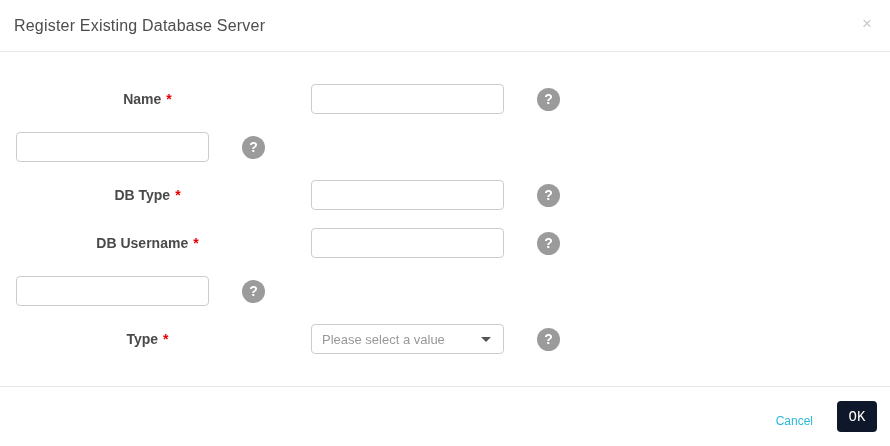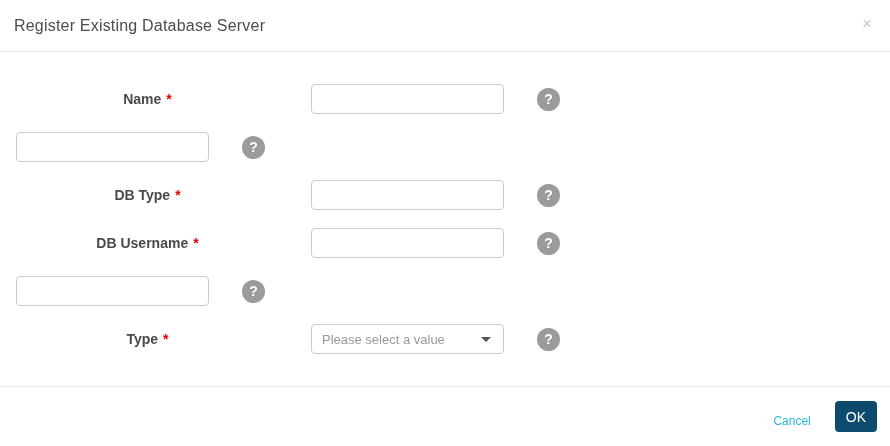--- a/index.html
+++ b/index.html
@@ -142,30 +142,30 @@
   }
   .cancel-link {
     color: #29b9d8;
     font-size: 12px;
     cursor: pointer;
     margin-right: 24px;
     user-select: none;
     margin-top: 8px;
   }
   .ok-btn {
-    background: #0c4a6e;
+    background: #0f172a;
     color: #ffffff;
     font-size: 14px;
     border: none;
     border-radius: 4px;
     min-width: 40px;
     height: 31px;
     padding: 8px 11px;
     cursor: pointer;
-    font-family: Liberation Sans, sans-serif;
+    font-family: Liberation Mono, monospace;
   }
 </style>
 </head>
 <body>
 
 <div class="dialog">
 
   <div class="dialog-header">
     <div class="dialog-title">Register Existing Database Server</div>
     <div class="close-btn">×</div>

